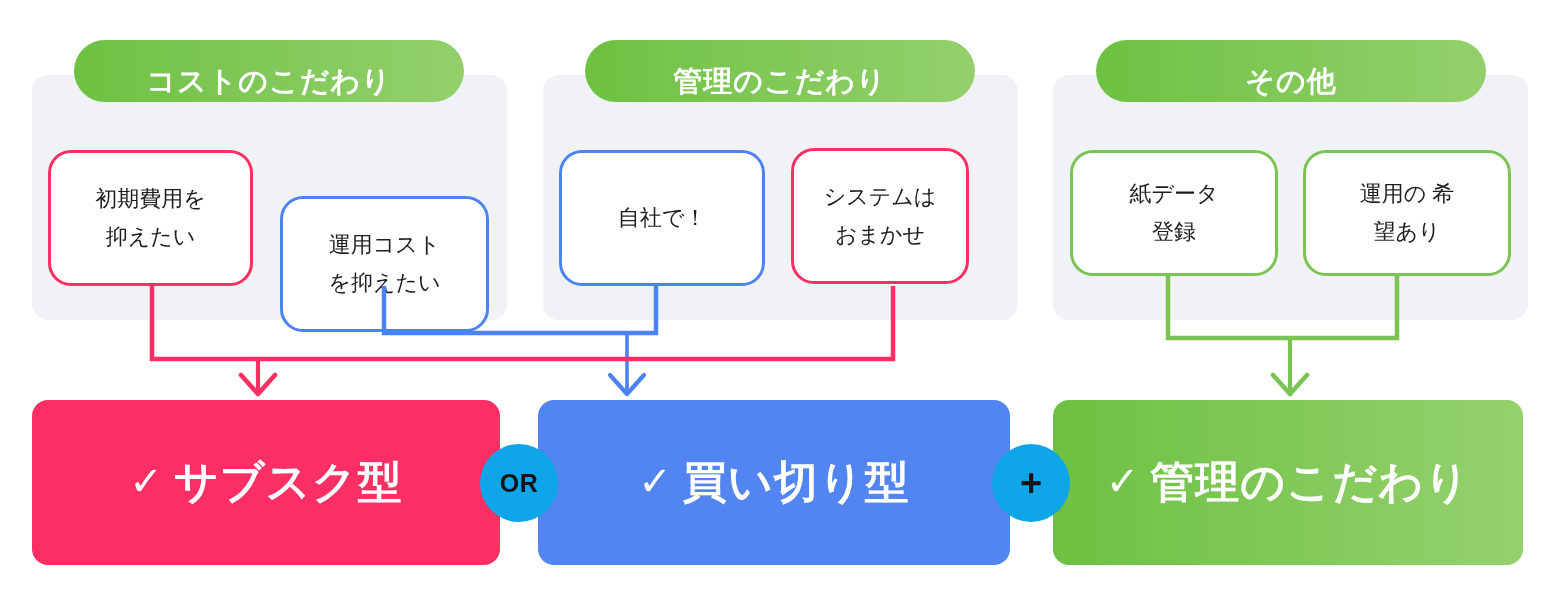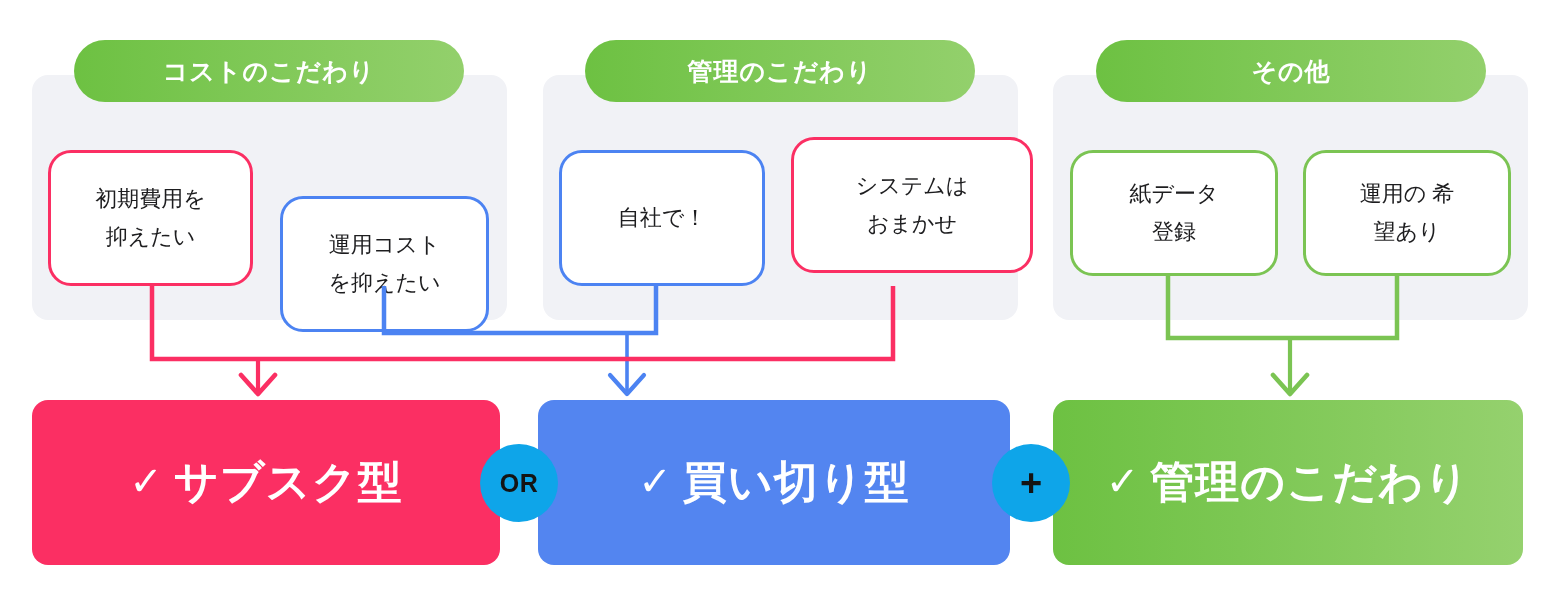--- a/index.html
+++ b/index.html
@@ -22,24 +22,24 @@
   .panel {
     position: absolute;
     background: #F1F2F6;
     border-radius: 16px;
   }
   .panel-pill {
     position: absolute;
     height: 62px;
     border-radius: 31px;
     display: flex;
-    align-items: center;
+    align-items: flex-end;
     justify-content: center;
     color: #ffffff;
-    font-size: 25px;
+    font-size: 29px;
     font-weight: bold;
     letter-spacing: 1px;
     background: linear-gradient(90deg, #6DC142 0%, #7CC753 38%, #93D06C 100%);
     white-space: nowrap;
   }
 
   
   .cbox {
     position: absolute;
     background: #ffffff;
@@ -134,21 +134,21 @@
 
   <div class="panel" style="left:543px; top:75px; width:475px; height:245px;"></div>
   <div class="panel-pill" style="left:585px; top:40px; width:390px;">
     <span>管理のこだわり</span>
   </div>
 
   <div class="cbox blue" style="left:559px; top:150px; width:206px; height:136px;">
     <span>自社で！</span>
   </div>
 
-  <div class="cbox pink" style="left:791px; top:137px; width:242px; height:136px;">
+  <div class="cbox pink" style="left:791px; top:148px; width:178px; height:136px;">
     <span>システムは</span>
     <span>おまかせ</span>
   </div>
 
   <div class="panel" style="left:1053px; top:75px; width:475px; height:245px;"></div>
   <div class="panel-pill" style="left:1096px; top:40px; width:390px;">
     <span>その他</span>
   </div>
 
   <div class="cbox green" style="left:1070px; top:150px; width:208px; height:126px;">

